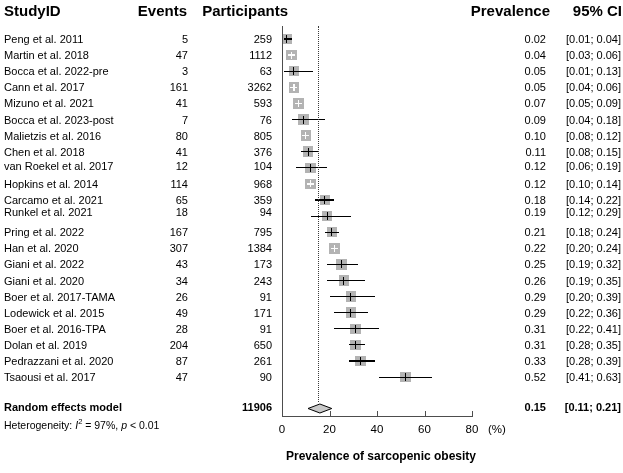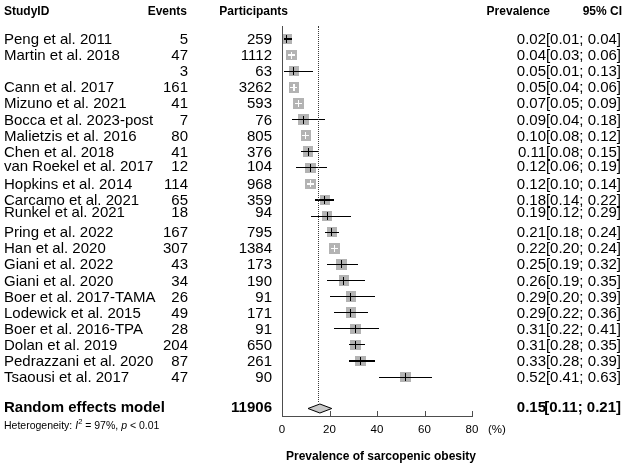--- a/index.html
+++ b/index.html
@@ -1,22 +1,22 @@
 <!DOCTYPE html>
 <html><head>
 <meta charset="utf-8">
 <style>
   html,body{margin:0;padding:0;background:#fff;}
   #canvas{
     position:relative;width:623px;height:473px;background:#ffffff;
     font-family:"Liberation Sans",sans-serif;color:#000;overflow:hidden;
   }
-  .hdr{position:absolute;top:4px;height:14px;font-size:12px;font-weight:bold;line-height:14px;white-space:nowrap;}
+  .hdr{position:absolute;top:4px;height:14px;font-size:15px;font-weight:bold;line-height:14px;white-space:nowrap;}
   .r{text-align:right;}
-  .row{position:absolute;left:0;width:525px;height:16px;font-size:15px;line-height:16px;white-space:nowrap;}
+  .row{position:absolute;left:0;width:525px;height:16px;font-size:11px;line-height:16px;white-space:nowrap;}
   .c-study{position:absolute;left:4px;width:190px;text-align:left;}
   .c-events{position:absolute;left:98px;width:90px;text-align:right;}
   .c-part{position:absolute;left:182px;width:90px;text-align:right;}
   .c-prev{position:absolute;left:456px;width:90px;text-align:right;}
   .c-ci{position:absolute;left:501px;width:120px;text-align:right;}
   .bold{font-weight:bold;}
   .mark{position:absolute;}
   .sq{background:#b3b3b3;}
   .ln{background:#000;}
   .wln{background:#fdfdfd;}
@@ -49,20 +49,21 @@
         <div class="c-ci">[0.01; 0.04]</div>
       </div>
       <div class="row" style="top: 47.1px;">
         <div class="c-study">Martin et al. 2018</div>
         <div class="c-events">47</div>
         <div class="c-part">1112</div>
         <div class="c-prev">0.04</div>
         <div class="c-ci">[0.03; 0.06]</div>
       </div>
       <div class="row" style="top: 63.2px;">
+        <div class="c-study">Bocca et al. 2022-pre</div>
         <div class="c-events">3</div>
         <div class="c-part">63</div>
         <div class="c-prev">0.05</div>
         <div class="c-ci">[0.01; 0.13]</div>
       </div>
       <div class="row" style="top: 79.3px;">
         <div class="c-study">Cann et al. 2017</div>
         <div class="c-events">161</div>
         <div class="c-part">3262</div>
         <div class="c-prev">0.05</div>
@@ -141,21 +142,21 @@
       <div class="row" style="top: 256.4px;">
         <div class="c-study">Giani et al. 2022</div>
         <div class="c-events">43</div>
         <div class="c-part">173</div>
         <div class="c-prev">0.25</div>
         <div class="c-ci">[0.19; 0.32]</div>
       </div>
       <div class="row" style="top: 272.5px;">
         <div class="c-study">Giani et al. 2020</div>
         <div class="c-events">34</div>
-        <div class="c-part">190</div>
+        <div class="c-part">243</div>
         <div class="c-prev">0.26</div>
         <div class="c-ci">[0.19; 0.35]</div>
       </div>
       <div class="row" style="top: 288.6px;">
         <div class="c-study">Boer et al. 2017-TAMA</div>
         <div class="c-events">26</div>
         <div class="c-part">91</div>
         <div class="c-prev">0.29</div>
         <div class="c-ci">[0.20; 0.39]</div>
       </div>

